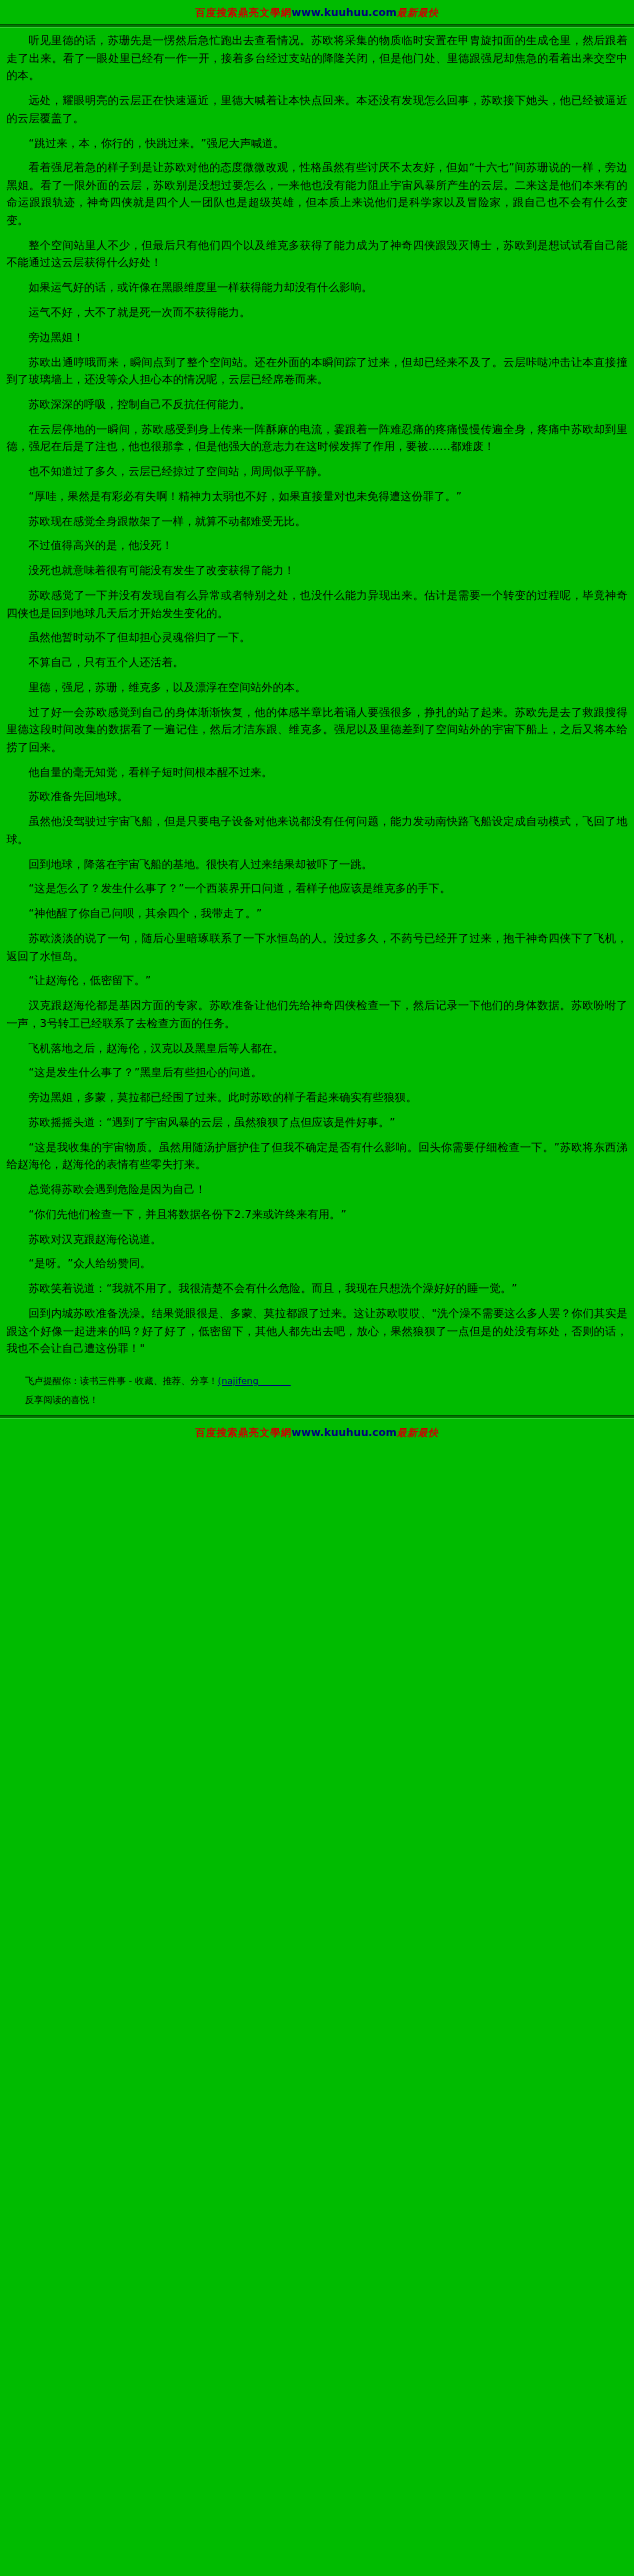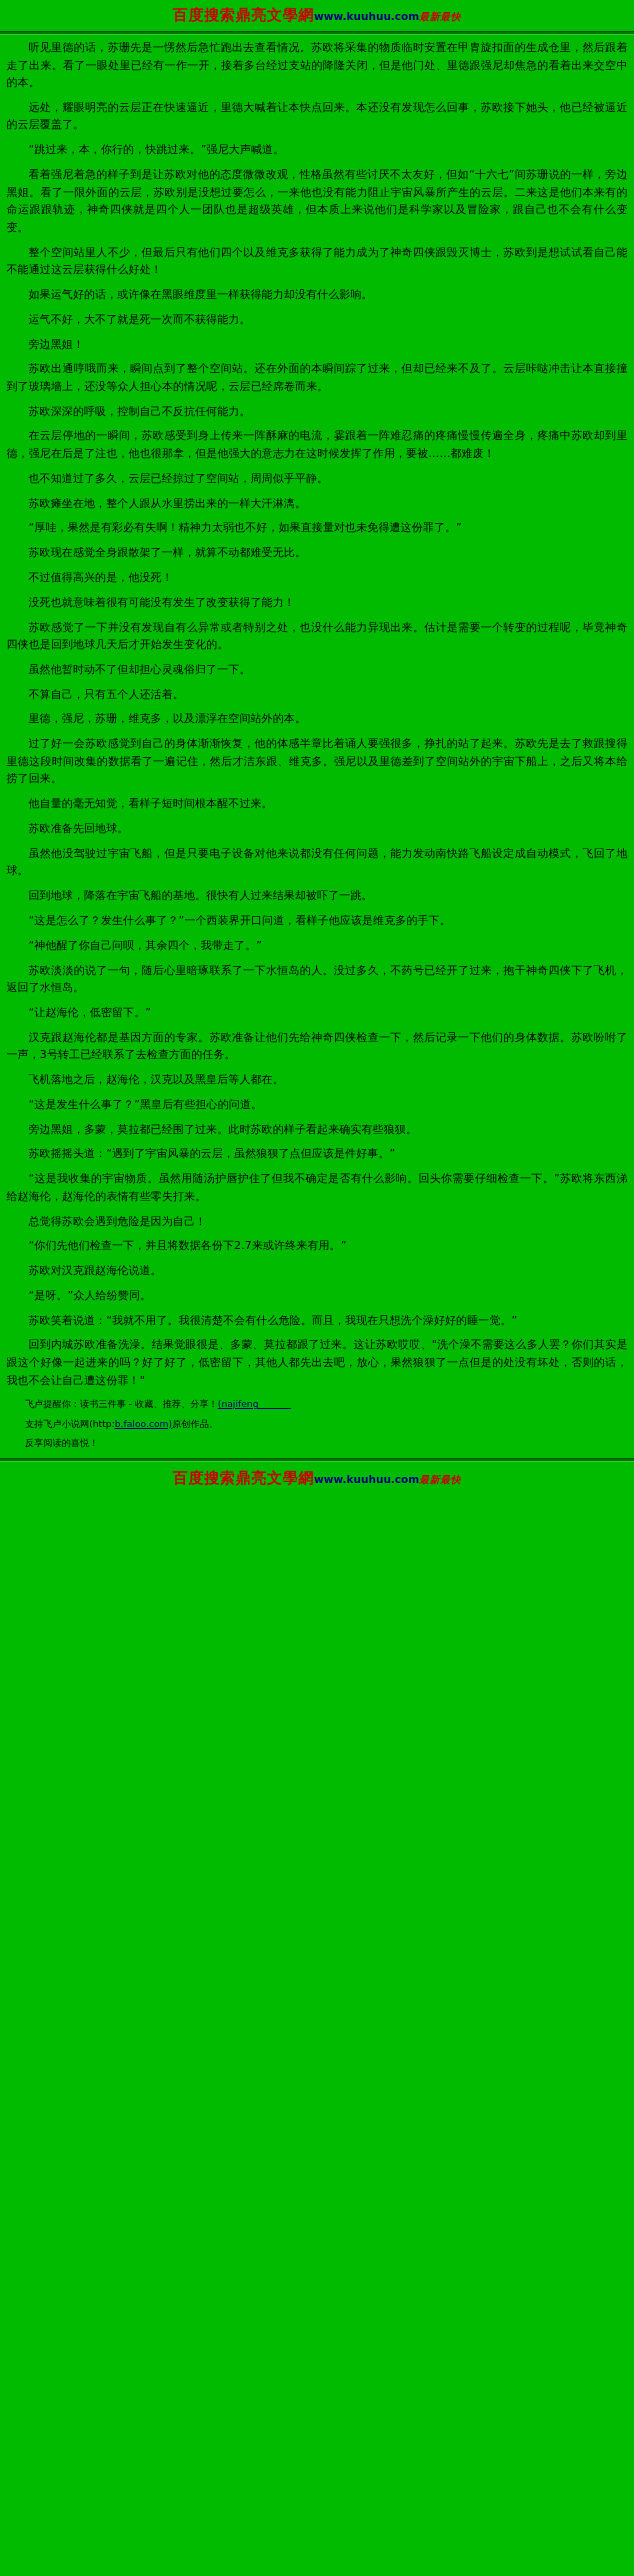--- a/index.html
+++ b/index.html
@@ -25,21 +25,21 @@
     text-align: center;
     padding: 3.9px 0 2.6px 0;
     font-size: 9.8px;
     font-weight: bold;
     letter-spacing: 0px;
     white-space: nowrap;
   }
   .banner .bk-red {
     color: #CC0000;
     font-weight: bold;
-    font-size: 15px;
+    font-size: 10px;
     letter-spacing: 0.7px;
   }
   .banner .bk-url {
     color: #000080;
     font-weight: bold;
     font-size: 10.5px;
     text-align: right;
   }
   .banner .bk-tail {
     color: #CC0000;
@@ -61,21 +61,21 @@
   p.para {
     margin: 0 0 7.2px 0;
     text-indent: 2em;
     text-align: justify;
     font-size: 11px;
     line-height: 1.6;
     color: #000000;
     letter-spacing: 0.1px;
   }
   .footer-note {
-    margin-top: 8px;
+    margin-top: 16px;
   }
   p.note {
     margin: 0 0 5.2px 0;
     text-indent: 2em;
     font-size: 9.2px;
     color: #000000;
   }
   p.note .link {
     color: #000080;
     text-decoration: underline;
@@ -102,21 +102,20 @@
     <p class="para">“跳过来，本，你行的，快跳过来。”强尼大声喊道。</p>
     <p class="para">看着强尼着急的样子到是让苏欧对他的态度微微改观，性格虽然有些讨厌不太友好，但如“十六七”间苏珊说的一样，旁边黑姐。看了一限外面的云层，苏欧别是没想过要怎么，一来他也没有能力阻止宇宙风暴所产生的云层。二来这是他们本来有的命运跟跟轨迹，神奇四侠就是四个人一团队也是超级英雄，但本质上来说他们是科学家以及冒险家，跟自己也不会有什么变变。</p>
     <p class="para">整个空间站里人不少，但最后只有他们四个以及维克多获得了能力成为了神奇四侠跟毁灭博士，苏欧到是想试试看自己能不能通过这云层获得什么好处！</p>
     <p class="para">如果运气好的话，或许像在黑眼维度里一样获得能力却没有什么影响。</p>
     <p class="para">运气不好，大不了就是死一次而不获得能力。</p>
     <p class="para">旁边黑姐！</p>
     <p class="para">苏欧出通哼哦而来，瞬间点到了整个空间站。还在外面的本瞬间踪了过来，但却已经来不及了。云层咔哒冲击让本直接撞到了玻璃墙上，还没等众人担心本的情况呢，云层已经席卷而来。</p>
     <p class="para">苏欧深深的呼吸，控制自己不反抗任何能力。</p>
     <p class="para">在云层停地的一瞬间，苏欧感受到身上传来一阵酥麻的电流，霎跟着一阵难忍痛的疼痛慢慢传遍全身，疼痛中苏欧却到里德，强尼在后是了注也，他也很那拿，但是他强大的意志力在这时候发挥了作用，要被……都难废！</p>
     <p class="para">也不知道过了多久，云层已经掠过了空间站，周周似乎平静。</p>
-    <p class="para">苏欧瘫坐在地，整个人跟从水里捞出来的一样大汗淋漓。</p>
     <p class="para">“厚哇，果然是有彩必有失啊！精神力太弱也不好，如果直接量对也未免得遭这份罪了。”</p>
     <p class="para">苏欧现在感觉全身跟散架了一样，就算不动都难受无比。</p>
     <p class="para">不过值得高兴的是，他没死！</p>
     <p class="para">没死也就意味着很有可能没有发生了改变获得了能力！</p>
     <p class="para">苏欧感觉了一下并没有发现自有么异常或者特别之处，也没什么能力异现出来。估计是需要一个转变的过程呢，毕竟神奇四侠也是回到地球几天后才开始发生变化的。</p>
     <p class="para">虽然他暂时动不了但却担心灵魂俗归了一下。</p>
     <p class="para">不算自己，只有五个人还活着。</p>
     <p class="para">里德，强尼，苏珊，维克多，以及漂浮在空间站外的本。</p>
     <p class="para">过了好一会苏欧感觉到自己的身体渐渐恢复，他的体感半章比着诵人要强很多，挣扎的站了起来。苏欧先是去了救跟搜得里德这段时间改集的数据看了一遍记住，然后才洁东跟、维克多。强尼以及里德差到了空间站外的宇宙下船上，之后又将本给捞了回来。</p>
     <p class="para">他自量的毫无知觉，看样子短时间根本醒不过来。</p>
@@ -148,23 +147,20 @@
     <p class="para"></p>
     <p class="para"></p>
     <p class="para"></p>
     <p class="para"></p>
     <p class="para"></p>
 
     <div class="footer-note">
       <p class="note">
         <span>飞卢提醒你：读书三件事 - 收藏、推荐、分享！</span><span class="link">(najifeng_______</span>
       </p>
-      <p class="note">
-        <span>支持飞卢小说网(http:</span><span class="link">b.faloo.com)</span><span>原创作品。</span>
-      </p>
       <p class="note">反享阅读的喜悦！</p>
     </div>
   </div>
 
   <div class="rule"></div>
   <div class="banner bottom-banner">
     <span class="bk-red">百度搜索</span><span class="bk-red">鼎亮文學網</span><span class="bk-url">www.kuuhuu.com</span><span class="bk-tail">最新最快</span>
   </div>
 
 </div>

